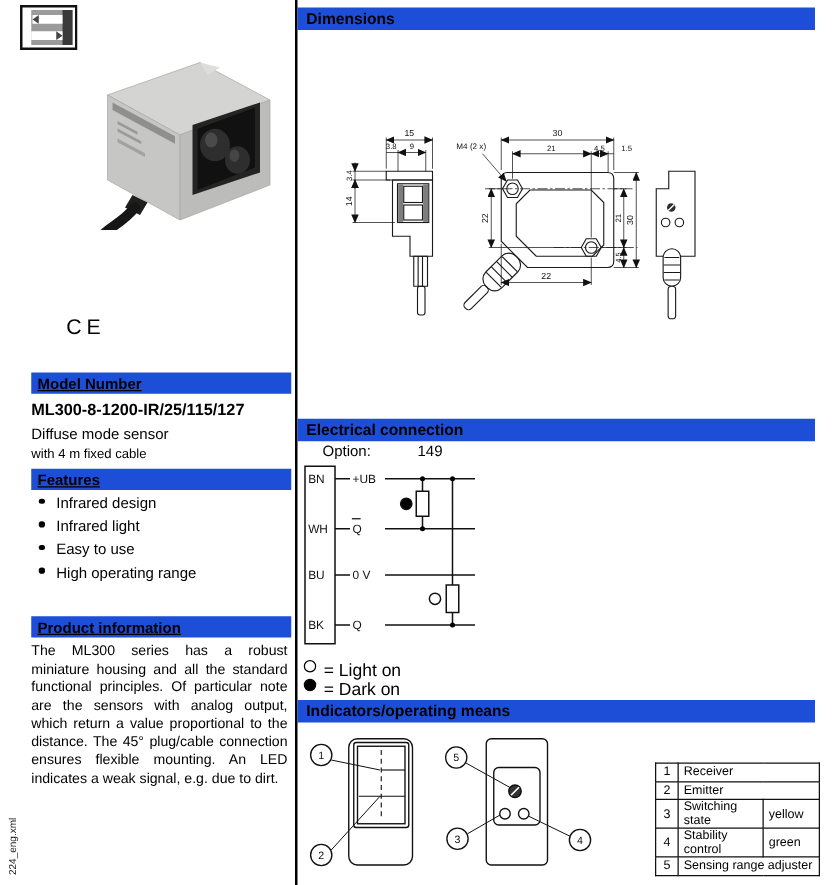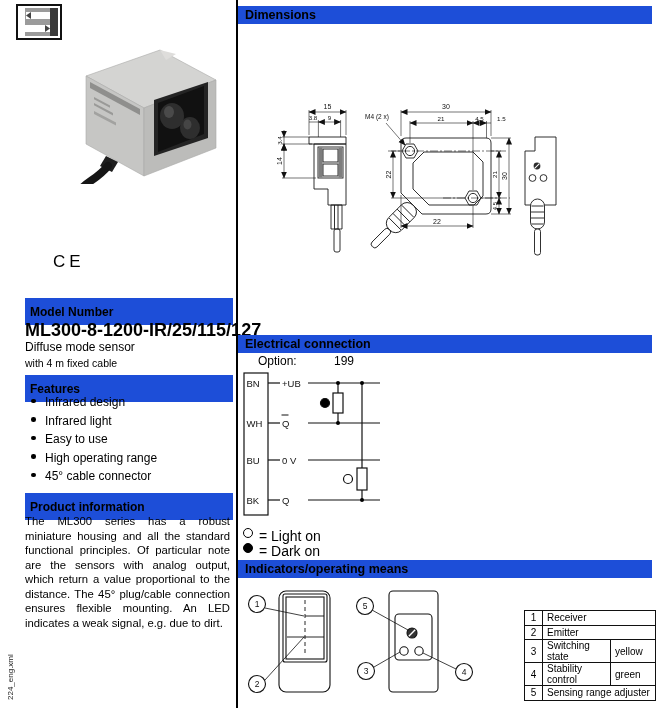--- a/index.html
+++ b/index.html
@@ -1,22 +1,22 @@
 <!DOCTYPE html>
 <html><head>
 <meta charset="utf-8">
 <style>
   html,body{margin:0;padding:0;background:#fff;}
   body{width:666px;height:708px;position:relative;font-family:"Liberation Sans","DejaVu Sans",sans-serif;color:#000;overflow:hidden;}
   .abs{position:absolute;}
   .divider{left:236px;top:0;width:1.5px;height:708px;background:#000;}
   .bar{background:#1d4ed8;color:#000;font-weight:bold;display:flex;align-items:center;}
-  .bar-l{left:25px;width:203px;height:27px;font-size:12px;padding-left:5px;}
+  .bar-l{left:25px;width:203px;height:17px;font-size:12px;padding-left:5px;text-decoration:underline;}
   .bar-r{left:238px;width:407px;height:18px;font-size:12.5px;padding-left:7px;}
-  .model-value{left:25px;top:320px;font-size:18px;font-weight:bold;}
+  .model-value{left:25px;top:320px;font-size:13px;font-weight:bold;}
   .model-line1{left:25px;top:340px;font-size:12px;}
   .model-line2{left:25px;top:357px;font-size:10.5px;}
   .features-list{left:25px;top:396px;width:203px;margin:0;padding:0;list-style:none;font-size:12px;}
   .features-list li{position:relative;padding-left:20px;margin-bottom:6.5px;line-height:12px;}
   .features-list li .bullet{position:absolute;left:6px;top:2.5px;width:4.5px;height:4.5px;border-radius:50%;background:#000;}
   .prod-text{left:25px;top:514px;width:205px;font-size:11.3px;line-height:14.5px;text-align:justify;}
   .ce{left:53px;top:252px;font-size:17px;letter-spacing:4px;font-weight:500;}
   .sidetext{left:6px;top:700px;transform:rotate(-90deg);transform-origin:0 0;font-size:8px;white-space:nowrap;color:#222;}
   .option-label{left:258px;top:354px;font-size:12px;}
   .option-value{left:334px;top:354px;font-size:12px;}
@@ -74,21 +74,20 @@
 <div class="abs model-line2">with 4 m fixed cable</div>
 
 <div class="abs bar bar-l" style="top:375px;">
     <span>Features</span>
   </div>
 <ul class="abs features-list">
   <li><span class="bullet"></span><span>Infrared design</span></li>
   <li><span class="bullet"></span><span>Infrared light</span></li>
   <li><span class="bullet"></span><span>Easy to use</span></li>
   <li><span class="bullet"></span><span>High operating range</span></li>
-  <li><span class="bullet"></span><span>45° cable connector</span></li>
 </ul>
 
 <div class="abs bar bar-l" style="top:493px;">
     <span>Product information</span>
   </div>
 <div class="abs prod-text">The ML300 series has a robust miniature housing and all the standard functional principles. Of particular note are the sensors with analog output, which return a value proportional to the distance. The 45° plug/cable connection ensures flexible mounting. An LED indicates a weak signal, e.g. due to dirt.</div>
 
 <div class="abs sidetext">224_eng.xml</div>
 
 <div class="abs bar bar-r" style="top:6px;">
@@ -200,21 +199,21 @@
     <text x="268.5" y="126" text-anchor="middle" transform="rotate(-90 268.5 126)">30</text>
     <text x="258.5" y="156" text-anchor="middle" font-size="6" transform="rotate(-90 258.5 156)">4.5</text>
     <text x="199" y="173.5" text-anchor="middle">22</text>
   </g>
 </svg>
 
 <div class="abs bar bar-r" style="top:335px;">
     <span>Electrical connection</span>
   </div>
 <div class="abs option-label">Option:</div>
-<div class="abs option-value">199</div>
+<div class="abs option-value">149</div>
 
 <svg class="abs" style="left:240px;top:368px;" width="250" height="160" viewBox="0 0 250 160">
   <g stroke="#111" fill="none" stroke-width="1.2">
     <rect x="4" y="5" width="24" height="142"></rect>
     <line x1="28" y1="15" x2="40" y2="15"></line>
       <line x1="28" y1="55" x2="40" y2="55"></line>
     <line x1="28" y1="92" x2="40" y2="92"></line>
       <line x1="28" y1="132" x2="40" y2="132"></line>
     <line x1="68" y1="15" x2="140" y2="15"></line>
       <line x1="68" y1="55" x2="140" y2="55"></line>

